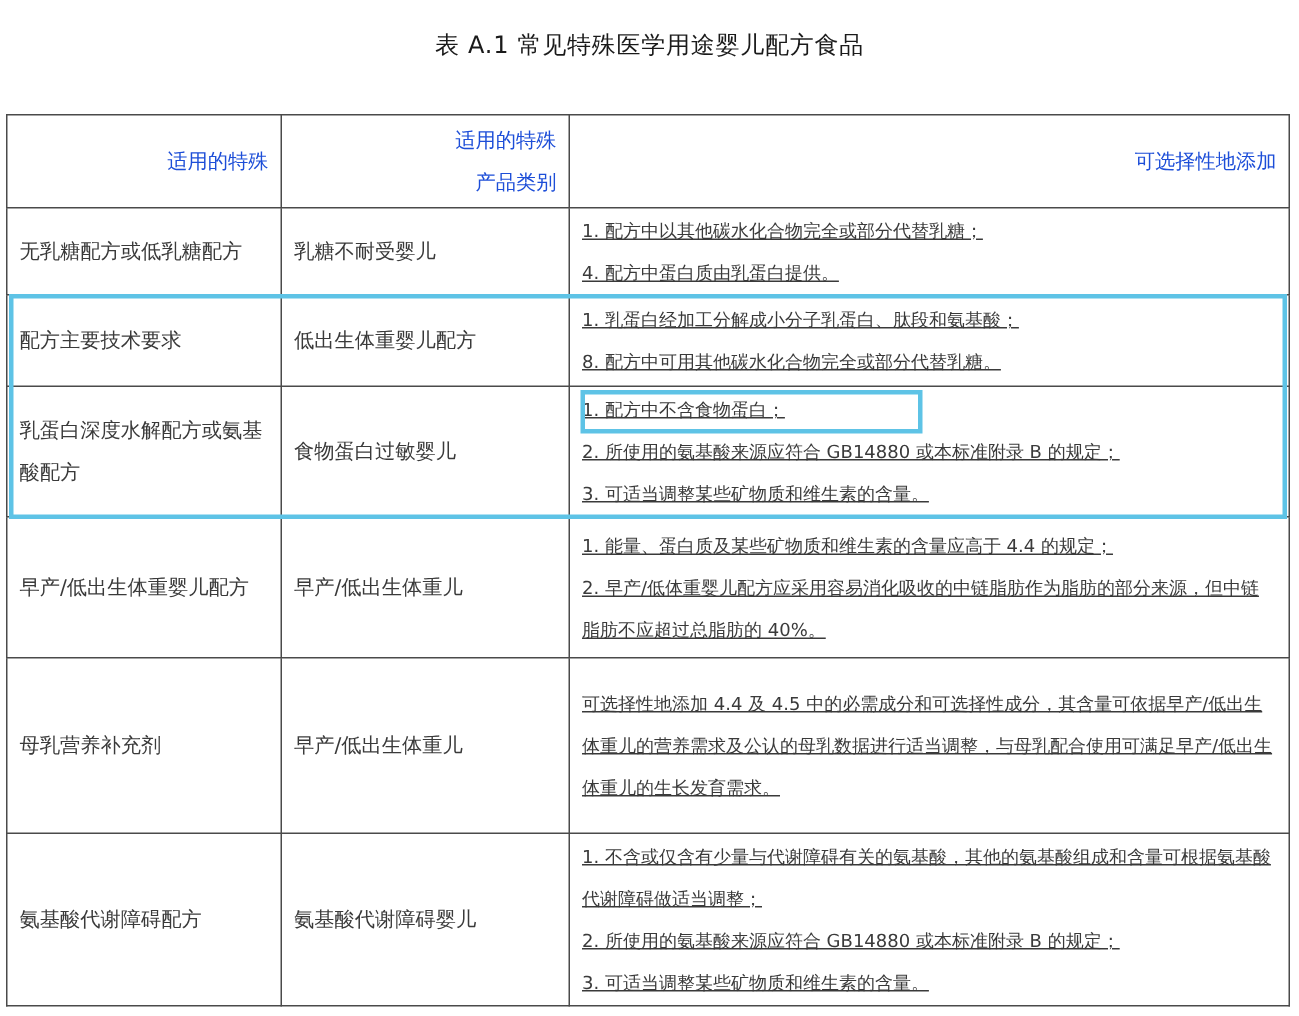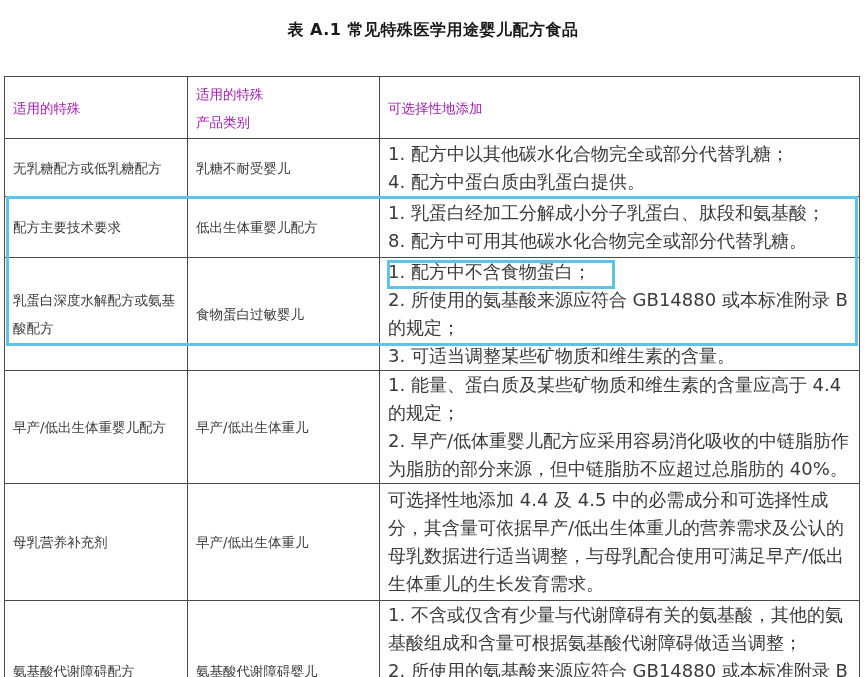--- a/index.html
+++ b/index.html
@@ -15,21 +15,21 @@
       font-family: "DejaVu Sans", "Liberation Sans", sans-serif;
       color: #333333;
     }
     .title {
       position: absolute;
       left: 0;
       top: 20px;
       width: 866px;
       text-align: center;
       font-size: 16px;
-      font-weight: bold;
+      font-weight: normal;
       color: #1a1a1a;
       letter-spacing: 0.5px;
     }
     table.spec {
       position: absolute;
       left: 4px;
       top: 76px;
       width: 855px;
       border-collapse: collapse;
       table-layout: fixed;
@@ -38,34 +38,34 @@
     }
     table.spec td, table.spec th {
       border: 1.5px solid #4a4a4a;
       padding: 0 8px;
       vertical-align: middle;
       line-height: 28px;
       font-weight: normal;
       word-break: break-all;
     }
     table.spec th {
-      text-align: left;
-      color: #a21caf;
+      text-align: right;
+      color: #1d4ed8;
     }
     col.c1 { width: 183px; }
     col.c2 { width: 192px; }
     col.c3 { width: 480px; }
     tr.h { height: 62px; }
     tr.r1 { height: 58px; }
     tr.r2 { height: 61px; }
     tr.r3 { height: 87px; }
     tr.r4 { height: 94px; }
     tr.r5 { height: 117px; }
     tr.r6 { height: 115px; }
-    td.req { padding: 0 6px 0 8px; font-size: 18px; }
+    td.req { padding: 0 6px 0 8px; font-size: 12px; text-decoration: underline; }
     .req-line { display: block; }
     .highlight-box {
       position: absolute;
       border: 3px solid #5ec3e6;
       pointer-events: none;
       box-sizing: border-box;
     }
     .hb-big {
       left: 6px;
       top: 196px;

